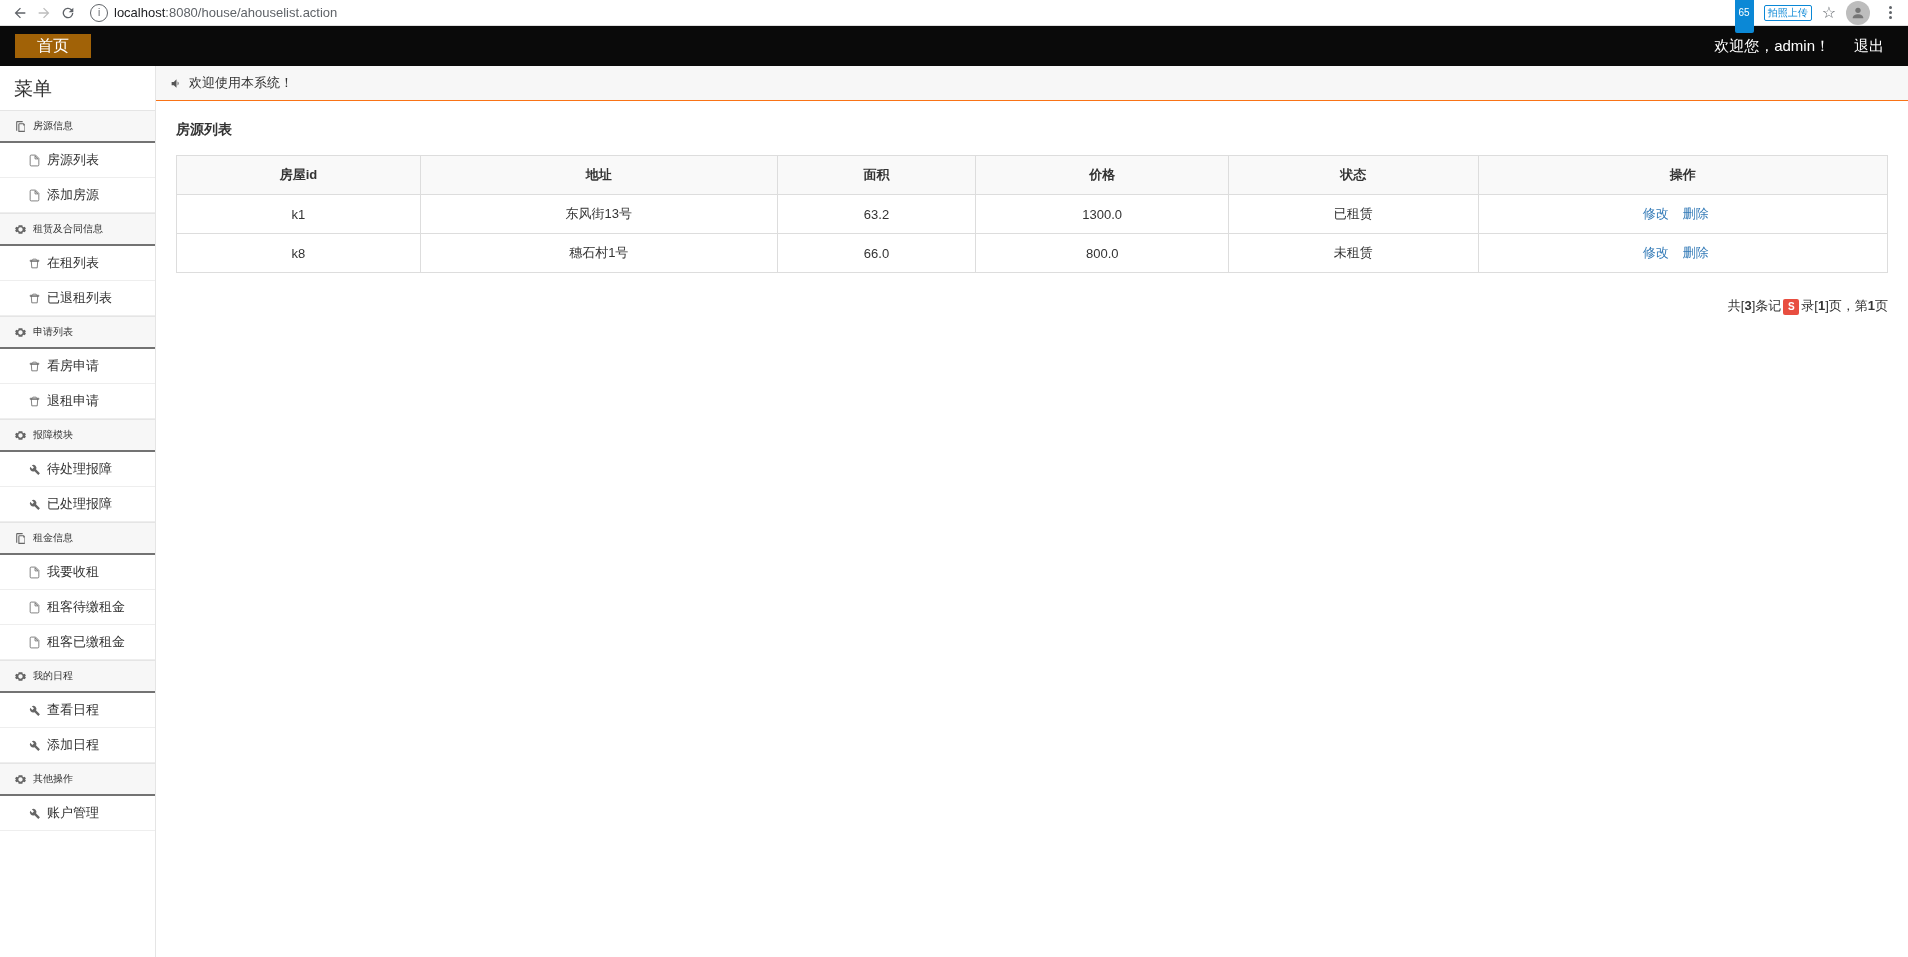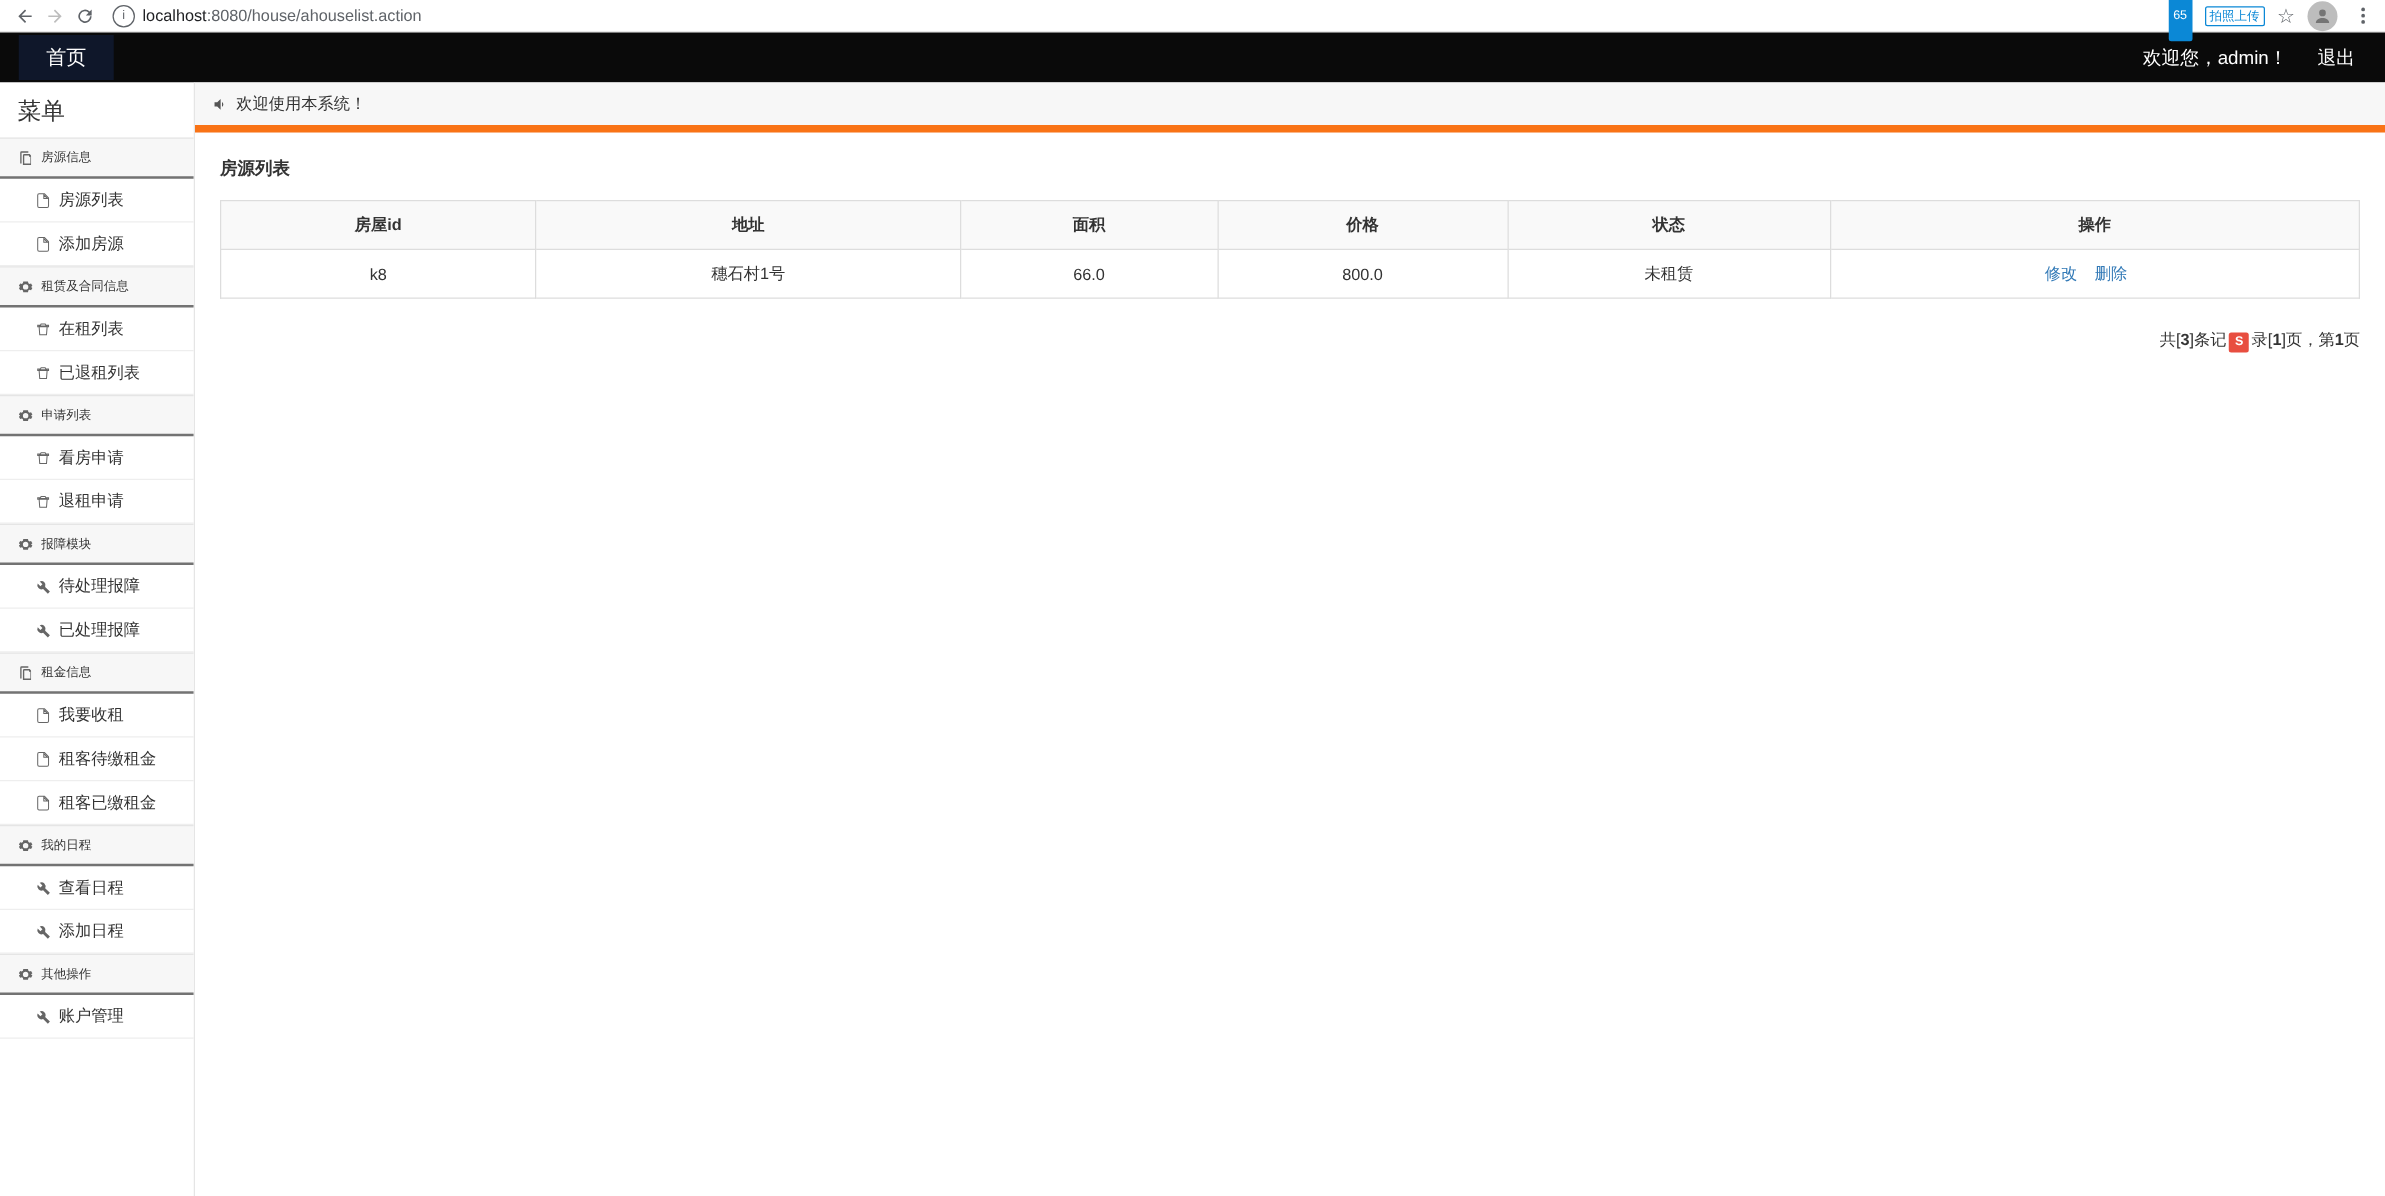--- a/index.html
+++ b/index.html
@@ -16,36 +16,36 @@
     .ext-badge { background: #0b88d6; color: #fff; font-size: 10px; padding: 15px 4px; border-radius: 2px; display:flex; align-items:center; }
     .ext-badge2 { border: 1px solid #0b88d6; color: #0b88d6; font-size: 10px; padding: 0 3px; border-radius: 2px; }
     .star { color: #5f6368; font-size: 16px; }
     .avatar { width: 24px; height: 24px; border-radius: 50%; background: #bdbdbd; display: flex; align-items: center; justify-content: center; }
     .avatar svg { width: 16px; height: 16px; fill: #757575; }
     .menu-dots { width: 20px; display: flex; flex-direction: column; align-items: center; gap: 2px; }
     .menu-dots span { width: 3px; height: 3px; background: #5f6368; border-radius: 50%; }
     
     
     .topnav { height: 40px; background: #0a0a0a; display: flex; align-items: center; color: #fff; }
-    .home-tab { background: #0f172a; height: 36px; display: flex; align-items: center; padding: 0 22px; font-size: 16px; margin-left: 15px; }
+    .home-tab { background: #a16207; height: 24px; display: flex; align-items: center; padding: 0 22px; font-size: 16px; margin-left: 15px; }
     .topnav-right { margin-left: auto; display: flex; align-items: center; gap: 24px; padding-right: 24px; font-size: 15px; }
     .logout { cursor: pointer; }
     
     
     .main { display: flex; height: calc(100vh - 66px); }
     .sidebar { width: 156px; background: #fff; border-right: 1px solid #e5e5e5; overflow-y: auto; }
     .menu-header { font-size: 19px; padding: 10px 14px 8px; font-weight: 500; }
     .menu-group { background: #f7f7f7; border-top: 1px solid #e5e5e5; border-bottom: 2px solid #737373; padding: 8px 14px; display: flex; align-items: center; gap: 6px; font-size: 10px; cursor: pointer; }
     .menu-item { padding: 8px 14px 8px 28px; display: flex; align-items: center; gap: 6px; font-size: 13px; border-bottom: 1px solid #eee; cursor: pointer; }
     .icon { width: 13px; height: 13px; display: inline-flex; align-items: center; justify-content: center; flex-shrink: 0; }
     .icon svg { width: 13px; height: 13px; fill: #666; }
     
     
     .content { flex: 1; background: #fff; overflow-y: auto; }
-    .notice { background: #f7f7f7; border-bottom: 6px solid #f97316; padding: 8px 14px; display: flex; align-items: center; gap: 6px; font-size: 13px; }
+    .notice { background: #f7f7f7; border-bottom: 1px solid #f97316; padding: 8px 14px; display: flex; align-items: center; gap: 6px; font-size: 13px; }
     .notice .icon svg { fill: #555; }
     .page-body { padding: 20px; }
     .page-title { font-size: 14px; font-weight: bold; margin-bottom: 16px; }
     
     table { width: 100%; border-collapse: collapse; border: 1px solid #ddd; }
     th, td { text-align: center; padding: 10px 12px; border: 1px solid #ddd; font-size: 13px; }
     th { background: #f9f9f9; font-weight: bold; }
     .action-link { color: #337ab7; text-decoration: none; margin-right: 14px; cursor: pointer; }
     
     .pagination { text-align: right; margin-top: 24px; font-size: 13px; }
@@ -293,20 +293,28 @@
               <th>房屋id</th>
               <th>地址</th>
               <th>面积</th>
               <th>价格</th>
               <th>状态</th>
               <th>操作</th>
             </tr>
           </thead>
         <tbody id="tbody">
             <tr>
+              <td>k1</td>
+              <td>东风街13号</td>
+              <td>63.2</td>
+              <td>1300.0</td>
+              <td>已租赁</td>
+              <td><a class="action-link">修改</a><a class="action-link">删除</a></td>
+            </tr>
+            <tr>
               <td>k8</td>
               <td>穗石村1号</td>
               <td>66.0</td>
               <td>800.0</td>
               <td>未租赁</td>
               <td><a class="action-link">修改</a><a class="action-link">删除</a></td>
             </tr>
           </tbody>
       </table>
       <div class="pagination">

